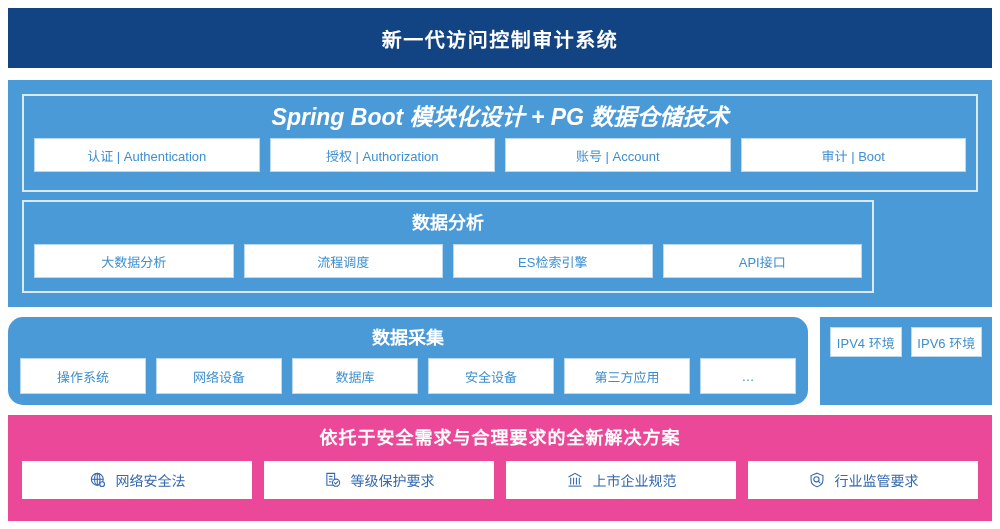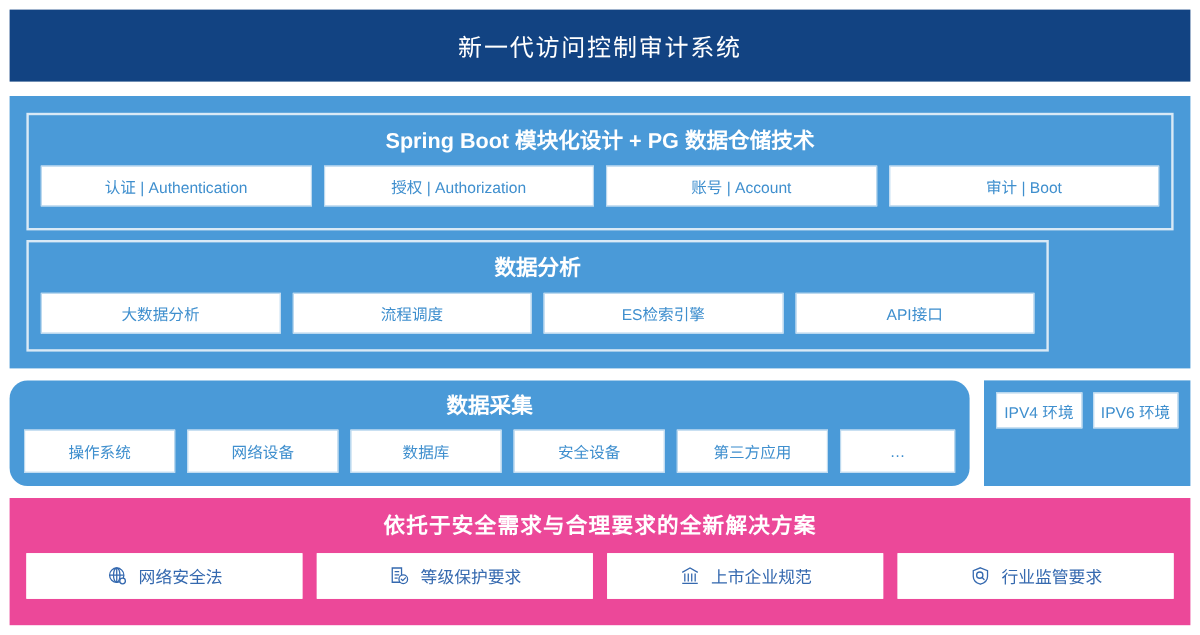--- a/index.html
+++ b/index.html
@@ -30,21 +30,21 @@
     width: 984px;
     height: 60px;
     background: #124382;
     display: flex;
     align-items: center;
     justify-content: center;
   }
   .header-title {
     color: #ffffff;
     font-size: 20px;
-    font-weight: normal;
+    font-weight: bold;
     letter-spacing: 1.5px;
   }
 
   
   .panel {
     position: absolute;
     background: #4a9ad8;
     box-sizing: border-box;
   }
   .panel-dark {
@@ -59,21 +59,22 @@
   }
   .group-title {
     text-align: center;
     color: #ffffff;
     font-size: 18px;
     font-weight: bold;
     line-height: 26px;
     margin-bottom: 8px;
   }
   .group-title.italic {
-    font-size: 18px;
+    font-style: italic;
+    font-size: 23px;
   }
 
   .cards {
     display: flex;
     gap: 10px;
   }
   .card {
     flex: 1 1 0;
     background: #ffffff;
     border: 1px solid #bcd9ef;

